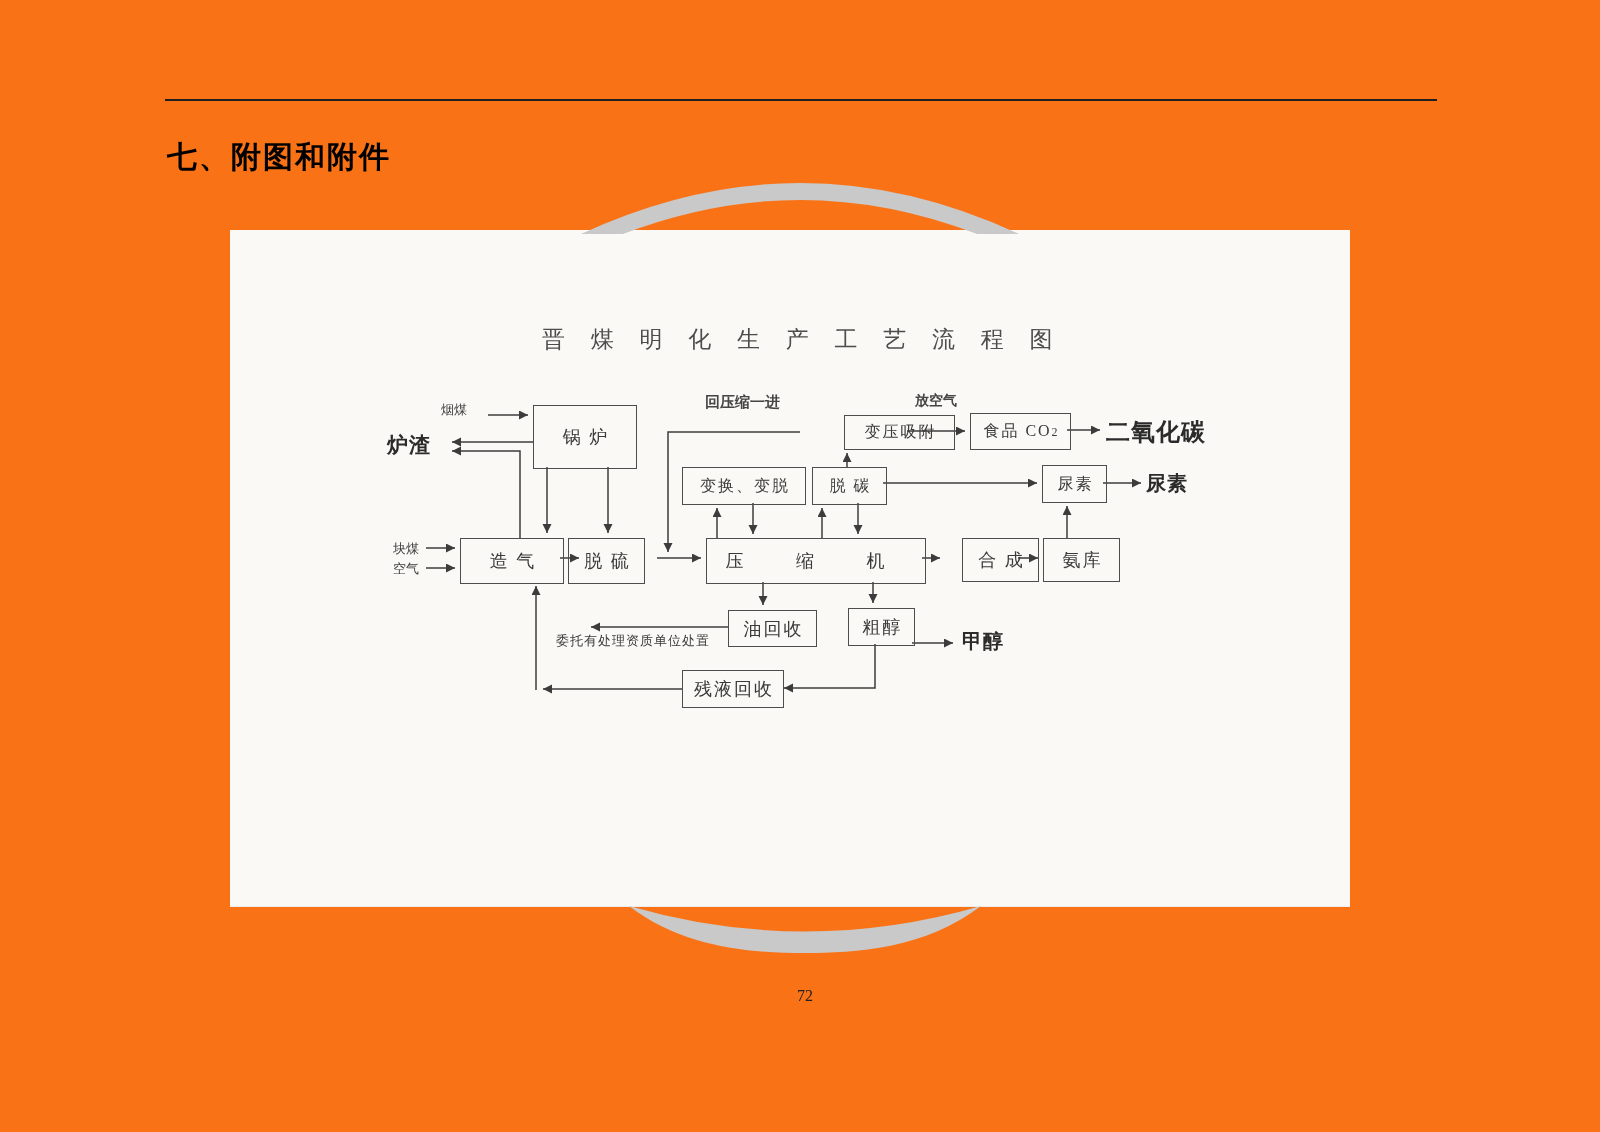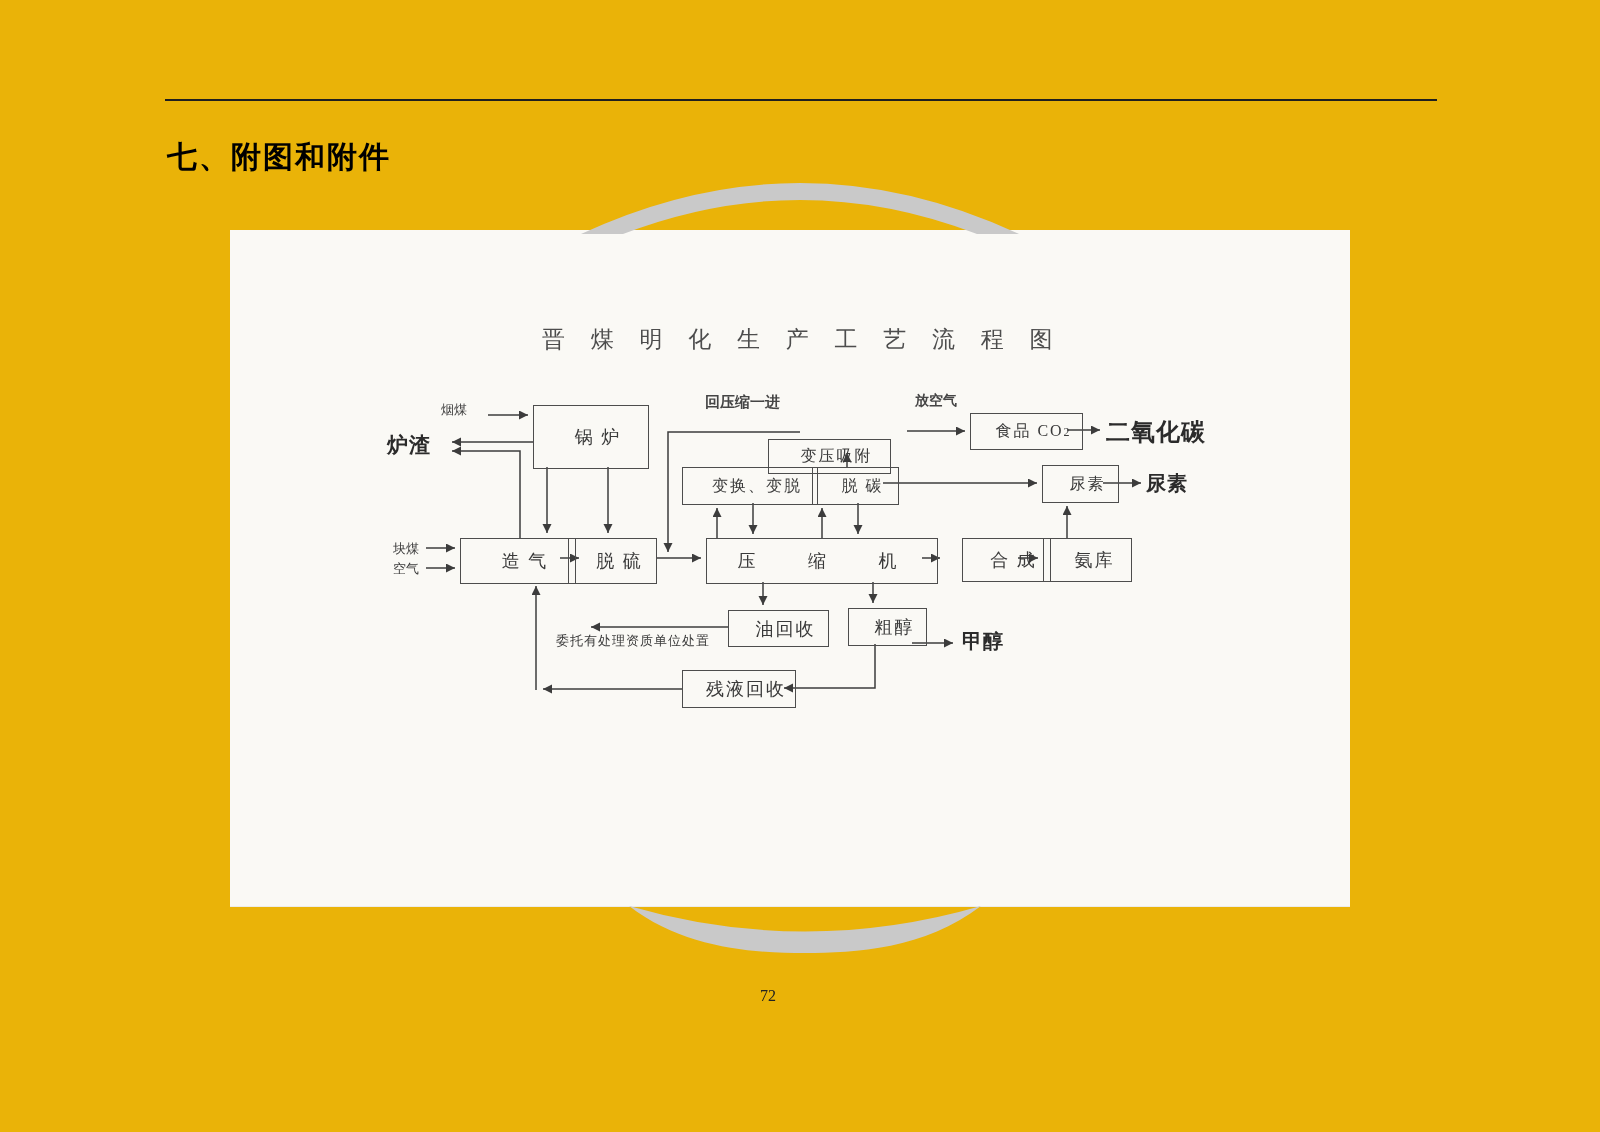--- a/index.html
+++ b/index.html
@@ -1,36 +1,36 @@
 <!DOCTYPE html>
 <html><head>
 <meta charset="utf-8">
 <style>
   html,body{margin:0;padding:0;background:#fff;}
   #page{
-    position:relative;width:1600px;height:1132px;background:#eab308;overflow:hidden;
+    position:relative;width:1600px;height:1132px;background:#f97316;overflow:hidden;
     font-family:"Liberation Serif","DejaVu Serif",serif;color:#1a1a1a;
   }
   .abs{position:absolute;}
   #top-rule{left:165px;top:99px;width:1272px;height:2px;background:#1f1f1f;}
   #heading{left:167px;top:137px;font-size:30px;font-weight:bold;letter-spacing:2px;color:#000;}
   #scan{left:230px;top:230px;width:1120px;height:676px;background:#faf9f5;border-bottom:1px solid #ececea;}
   #diagram-title{left:532px;top:324px;width:500px;text-align:center;font-size:23px;font-weight:normal;
     letter-spacing:10px;padding-left:10px;color:#4d4d4d;white-space:nowrap;}
   .box{position:absolute;border:1.5px solid #4d4d4d;display:flex;align-items:center;justify-content:center;
-    color:#3a3a3a;font-size:18px;letter-spacing:2px;padding-left:14px;white-space:nowrap;}
+    color:#3a3a3a;font-size:18px;letter-spacing:2px;padding-left:2px;white-space:nowrap;}
   .box-sm{font-size:16px;}
   .box-wide{letter-spacing:24px;}
   .lbl{position:absolute;color:#3a3a3a;white-space:nowrap;}
   .lbl-sm{font-size:13px;}
   .lbl-md{font-size:15px;font-weight:bold;color:#454545;}
   .lbl-out{font-size:20px;font-weight:bold;color:#2b2b2b;letter-spacing:1px;}
   sub.co2{font-size:12px;line-height:0;}
   #caption{left:635px;top:939px;width:340px;text-align:center;font-size:21px;font-weight:bold;color:#0d0d0d;}
-  #page-number{left:760px;top:987px;width:90px;font-size:16px;color:#222;}
+  #page-number{left:760px;top:987px;width:90px;text-align:center;font-size:16px;color:#222;}
   svg{display:block;}
 </style>
 </head>
 <body>
 
 <div id="page">
 
   <div id="top-rule" class="abs"></div>
   <div id="heading" class="abs">七、附图和附件</div>
 
@@ -84,21 +84,21 @@
       <path d="M536,690 V586" marker-end="url(#arr)"></path>
     </g>
   </svg>
 
   <div class="box" style="left:533px;top:405px;width:100px;height:62px;">锅 炉</div>
   <div class="box" style="left:460px;top:538px;width:100px;height:44px;">造 气</div>
   <div class="box" style="left:568px;top:538px;width:73px;height:44px;">脱 硫</div>
   <div class="box box-wide" style="left:706px;top:538px;width:216px;height:44px;">压 缩 机</div>
   <div class="box box-sm" style="left:682px;top:467px;width:120px;height:36px;">变换、变脱</div>
   <div class="box box-sm" style="left:812px;top:467px;width:71px;height:36px;">脱 碳</div>
-  <div class="box box-sm" style="left:768px;top:415px;width:107px;height:33px;margin-top:24px;">变压吸附</div>
+  <div class="box box-sm" style="left:844px;top:415px;width:107px;height:33px;">变压吸附</div>
   <div class="box box-sm" style="left:970px;top:413px;width:97px;height:35px;">
       <span>食品 CO</span>
       <sub class="co2">2</sub>
     </div>
   <div class="box box-sm" style="left:1042px;top:465px;width:61px;height:36px;">尿素</div>
   <div class="box" style="left:945px;top:538px;width:73px;height:42px;margin-left:17px;">合 成</div>
   <div class="box" style="left:1043px;top:538px;width:73px;height:42px;">氨库</div>
   <div class="box" style="left:728px;top:610px;width:85px;height:35px;">油回收</div>
   <div class="box" style="left:848px;top:608px;width:63px;height:36px;">粗醇</div>
   <div class="box" style="left:682px;top:670px;width:98px;height:36px;">残液回收</div>

